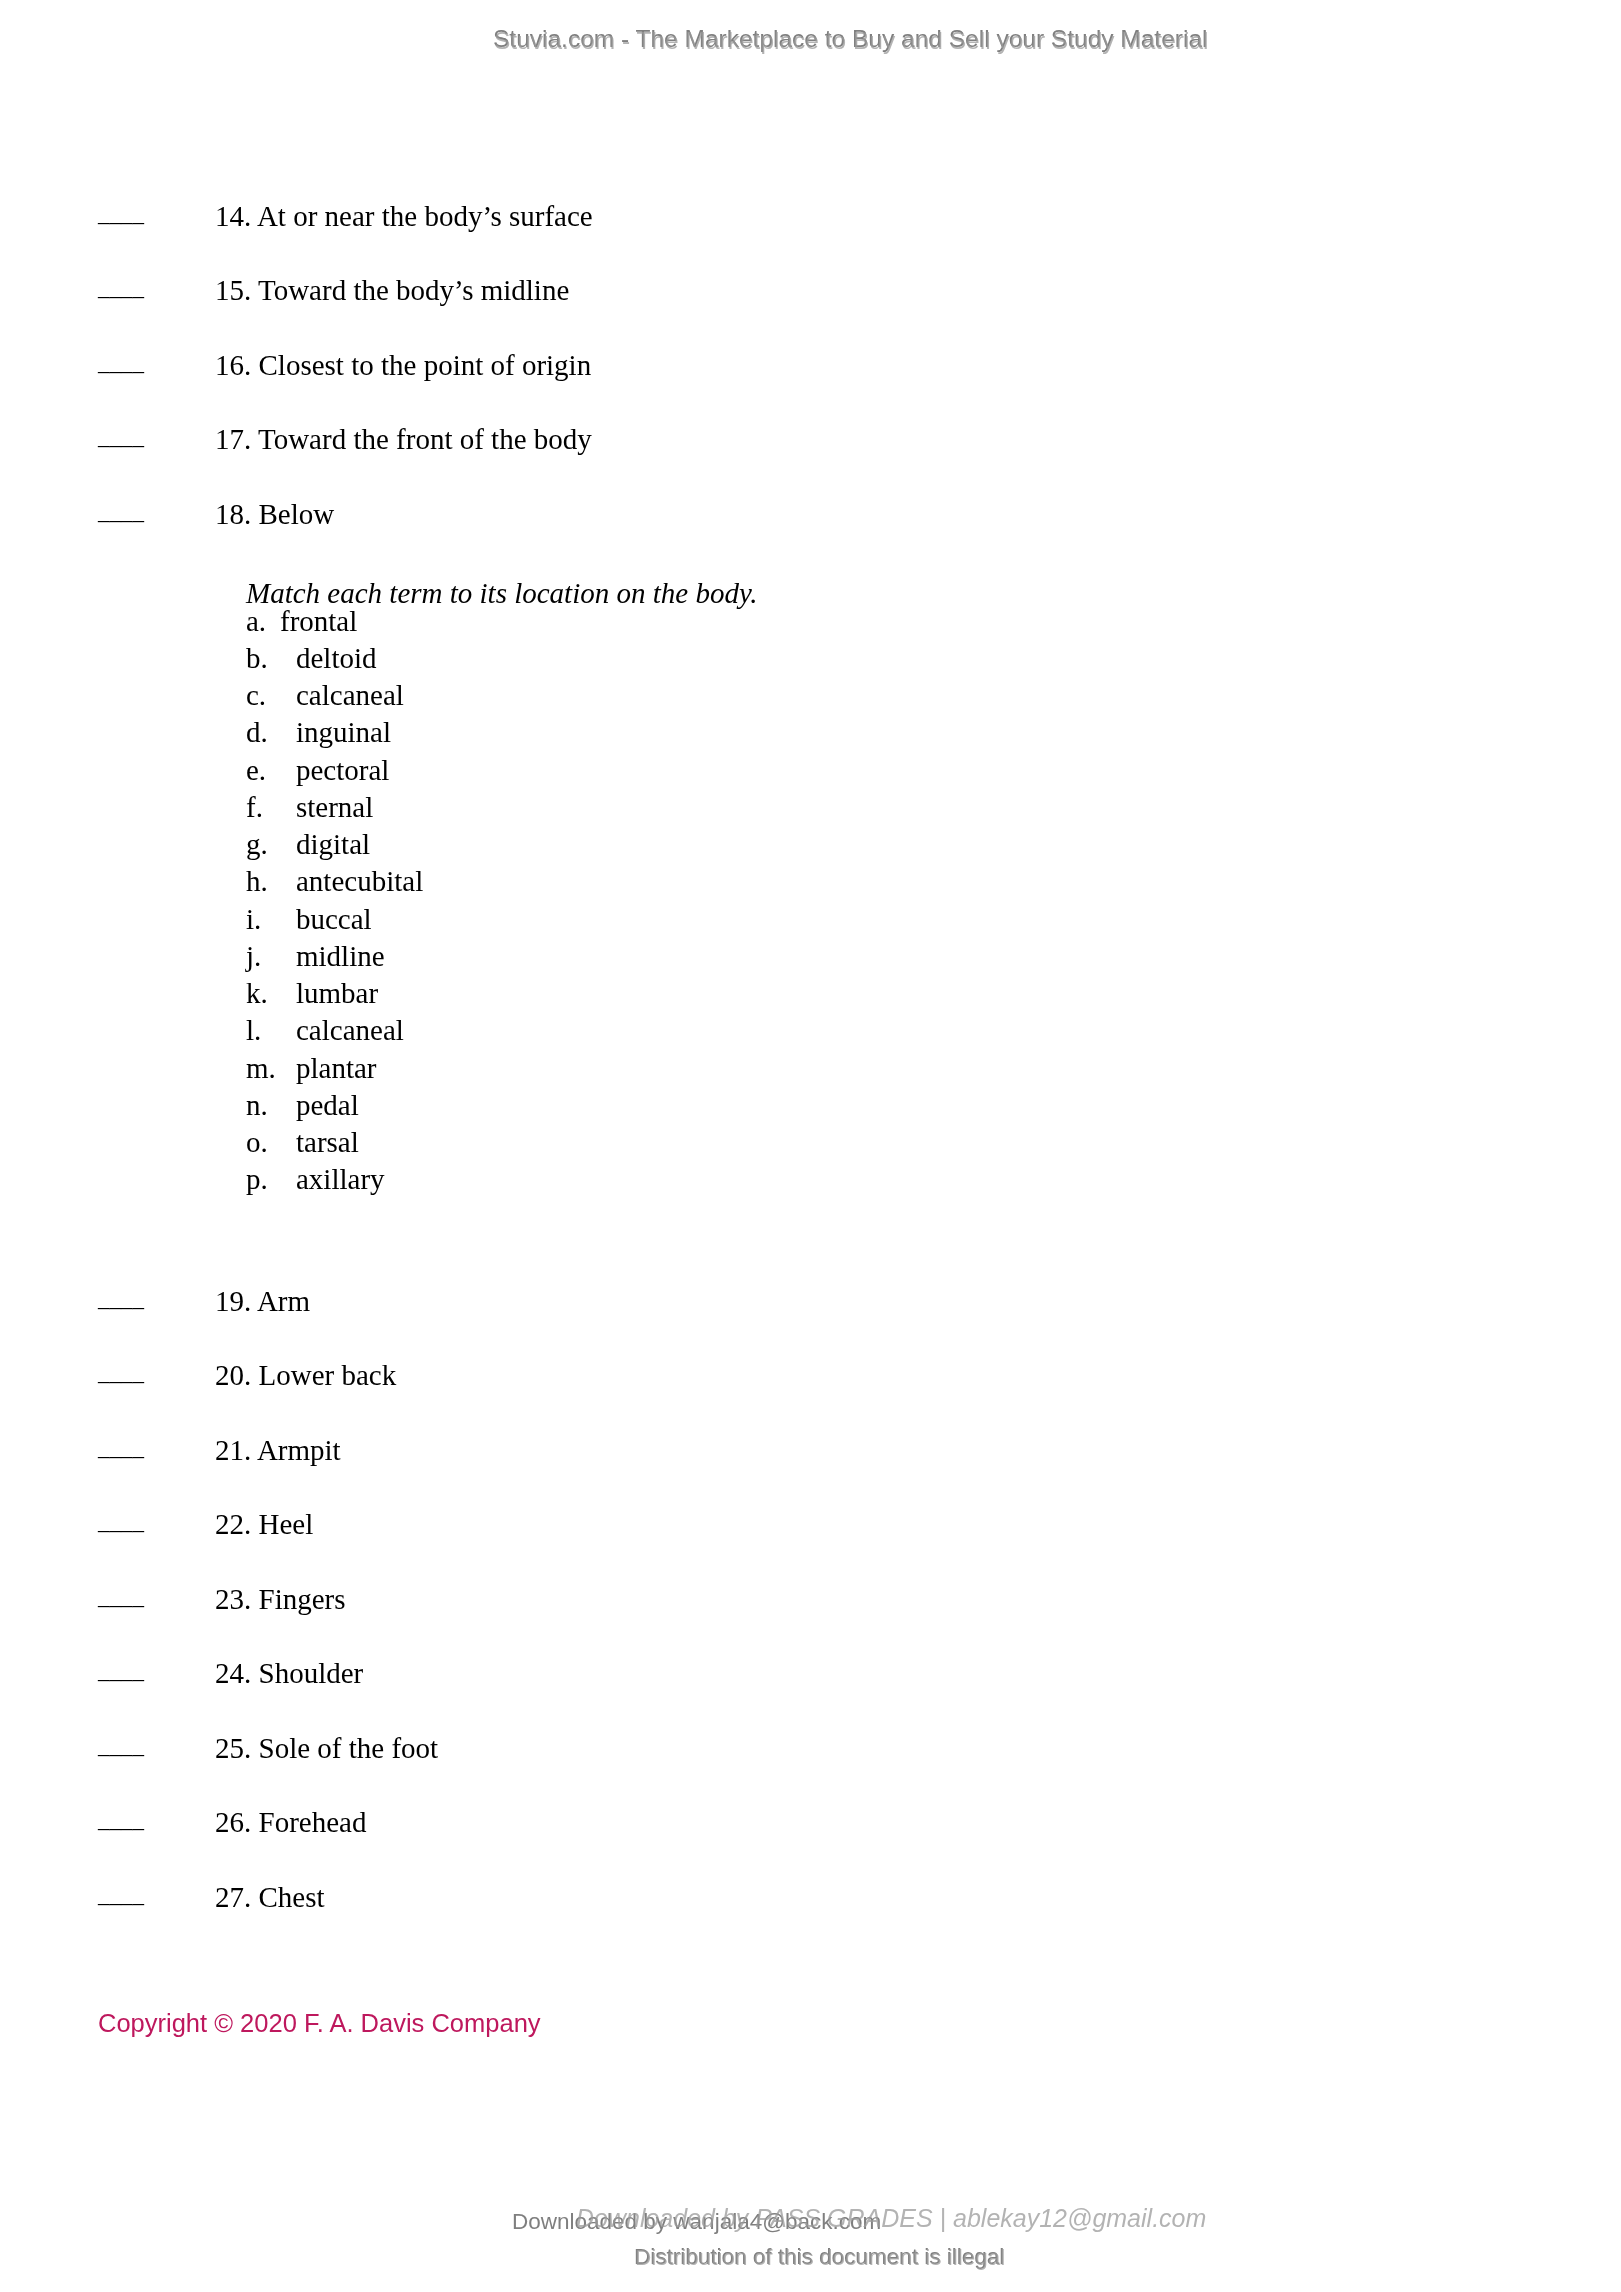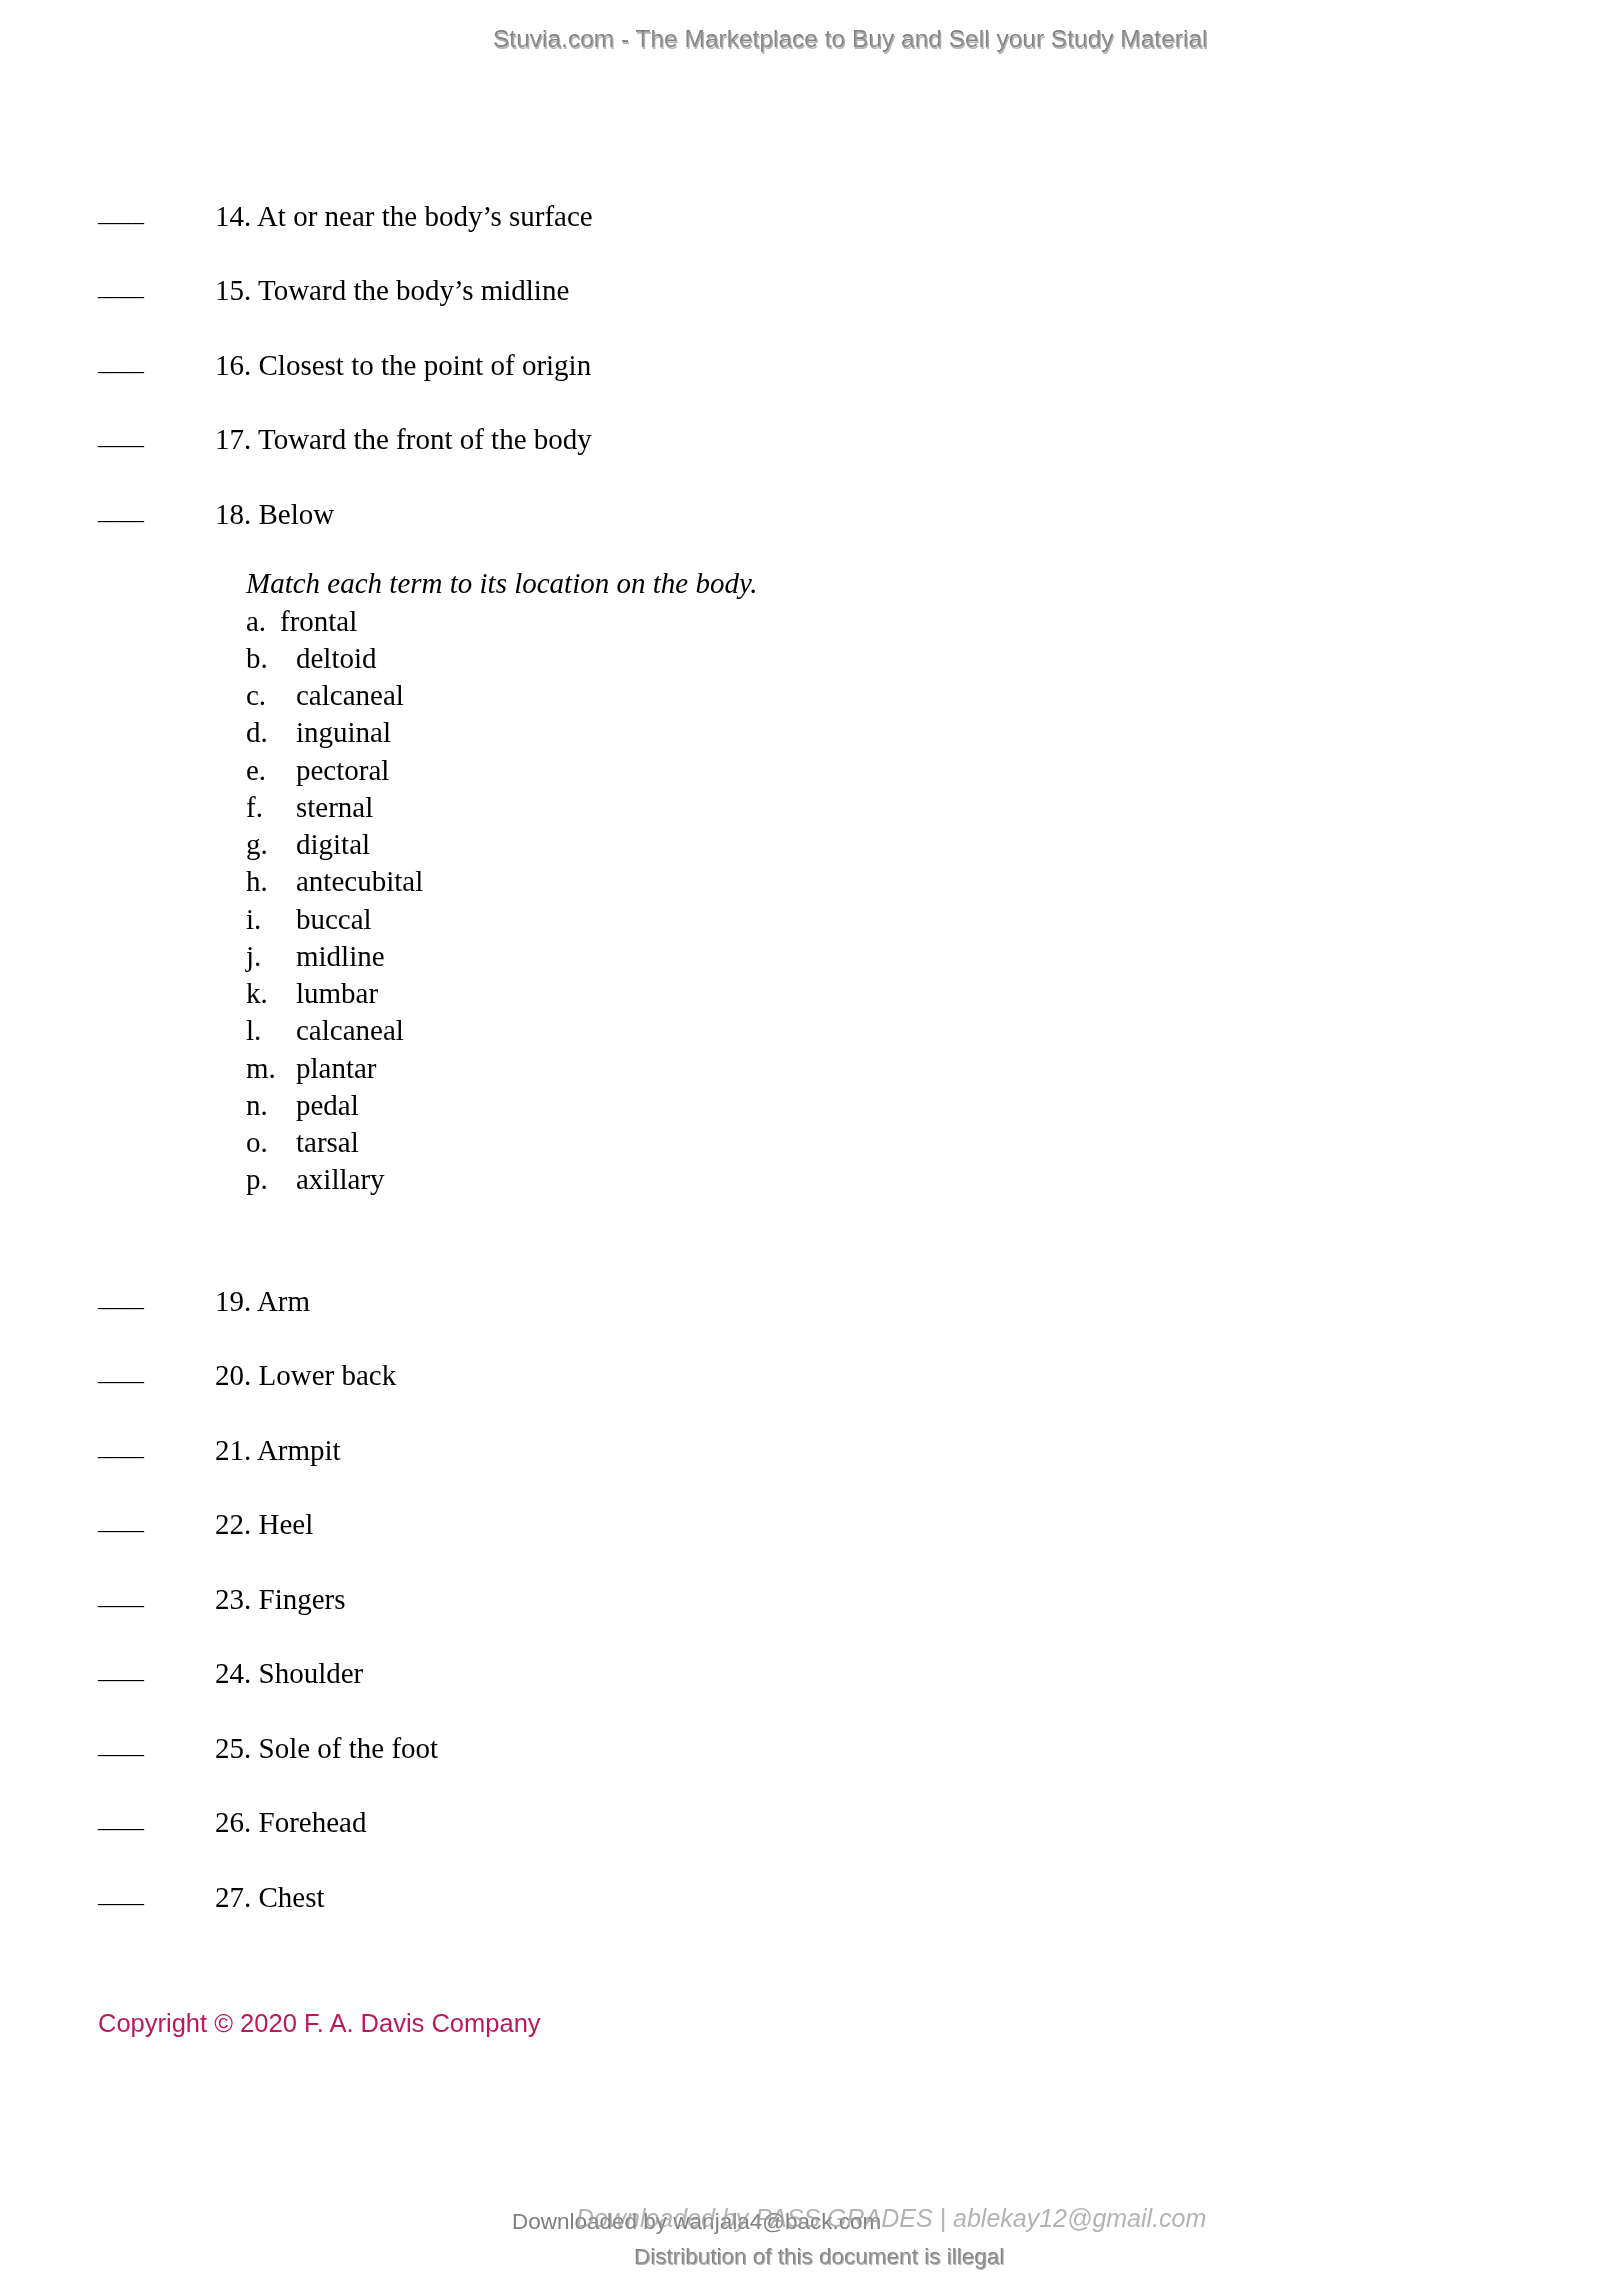--- a/index.html
+++ b/index.html
@@ -52,20 +52,21 @@
     }
 
     
     .instruction {
       position: absolute;
       left: 246px;
       font-style: italic;
       font-size: 29px;
       line-height: 1;
       white-space: nowrap;
+      margin-top: 10px;
     }
     .term-row {
       position: absolute;
       left: 246px;
       height: 35px;
       width: 490px;
       font-size: 29px;
       line-height: 1;
     }
     .term-letter {

